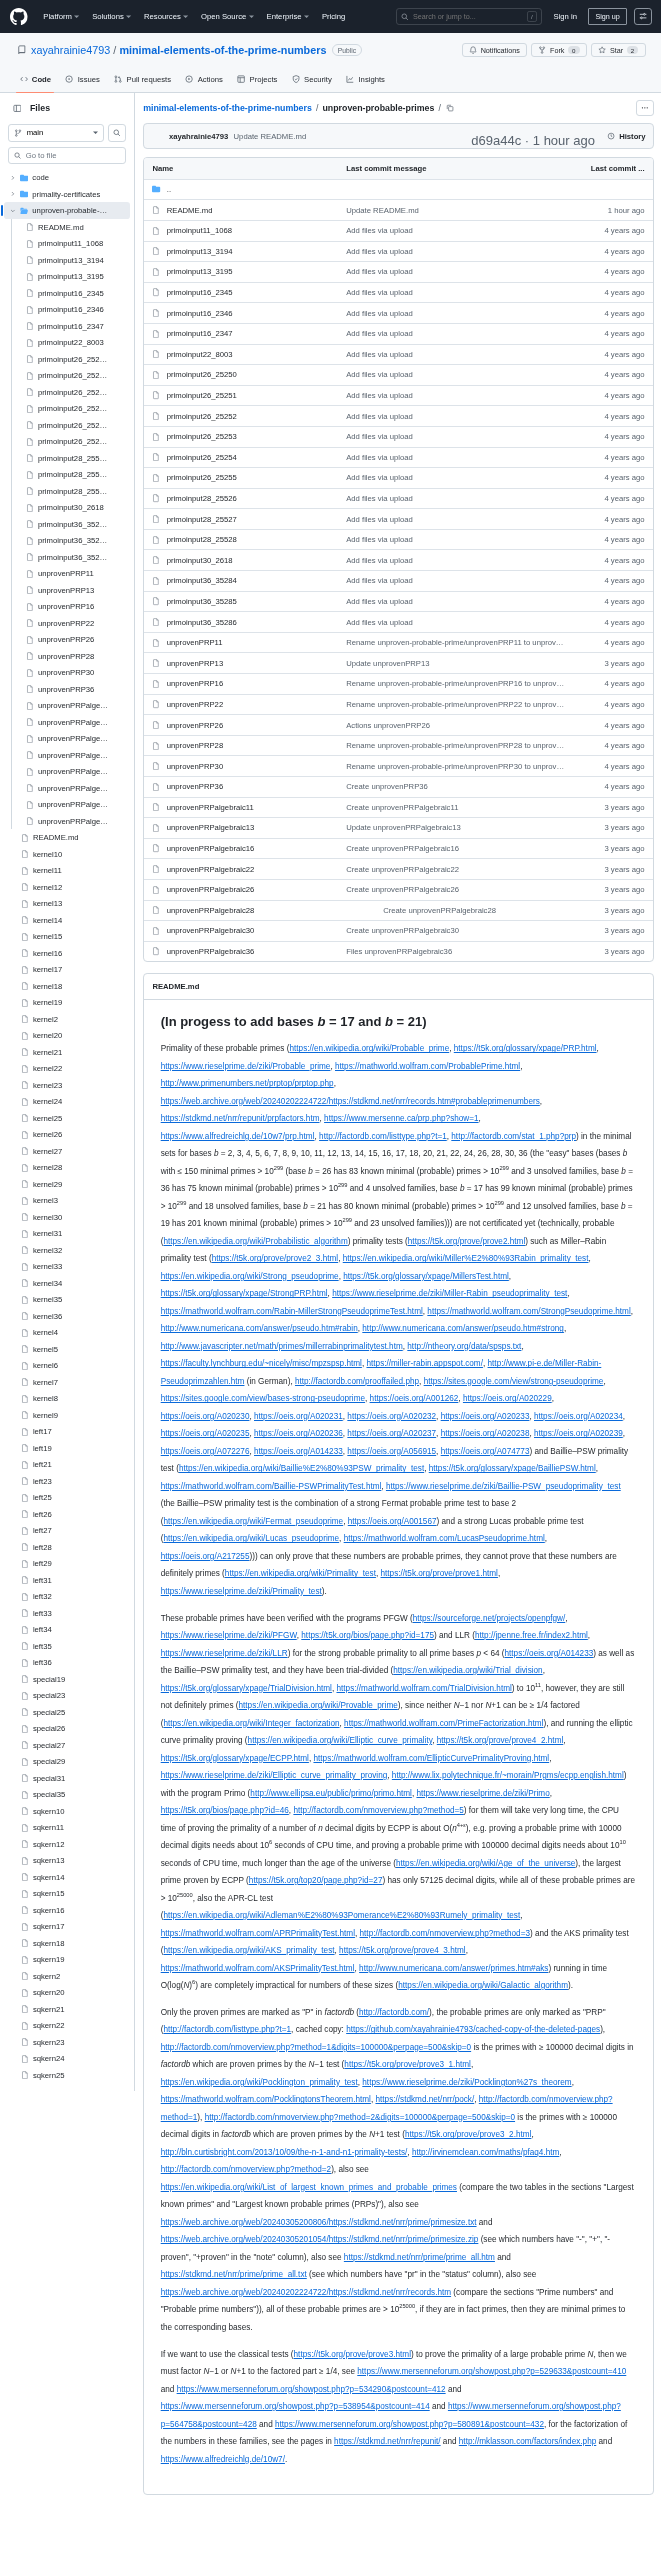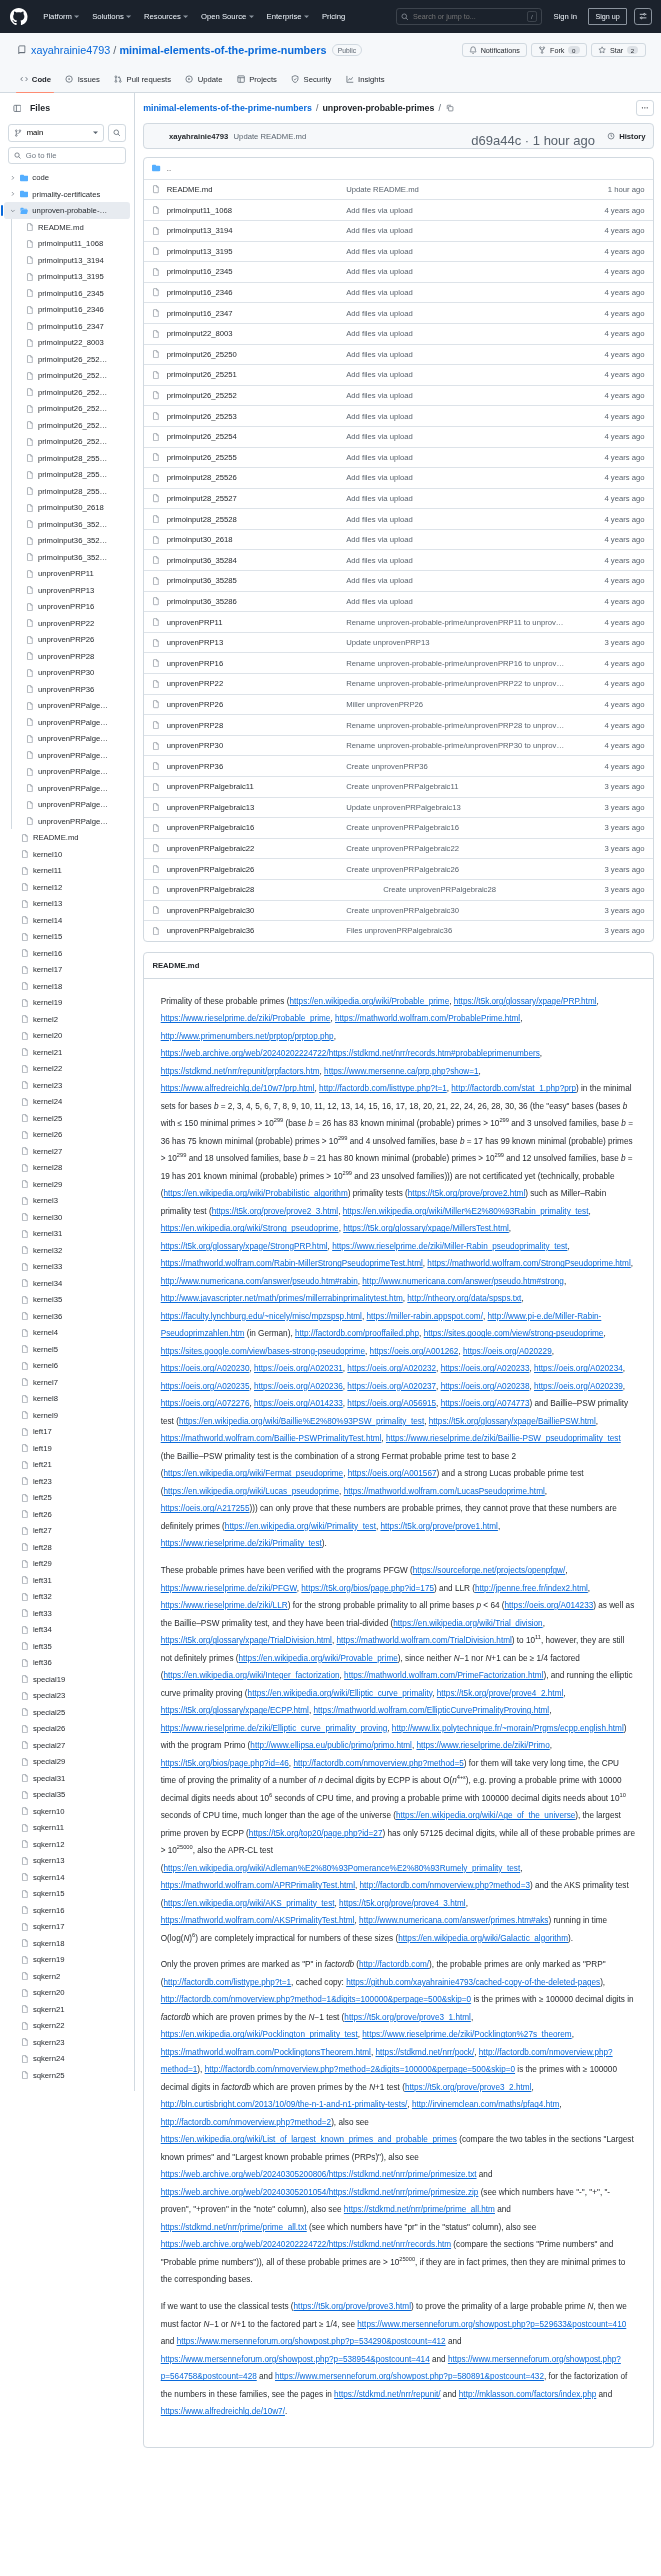--- a/index.html
+++ b/index.html
@@ -284,21 +284,21 @@
       </span>
       <span>Pull requests</span>
     </a>
     <a href="#" class="tab">
       <span class="ic">
         <svg width="8.2" height="8.2" viewBox="0 0 16 16">
           <circle cx="8" cy="8" r="6.2" fill="none" stroke="currentColor" stroke-width="1.5"></circle>
           <path d="M6.6 5.6v4.8l3.8-2.4z" fill="currentColor"></path>
         </svg>
       </span>
-      <span>Update</span>
+      <span>Actions</span>
     </a>
     <a href="#" class="tab">
       <span class="ic">
         <svg width="8.2" height="8.2" viewBox="0 0 16 16">
           <rect x="1.7" y="1.7" width="12.6" height="12.6" rx="1.5" fill="none" stroke="currentColor" stroke-width="1.5"></rect>
           <path d="M1.7 5.3h12.6M6.2 5.3v9" stroke="currentColor" stroke-width="1.5"></path>
         </svg>
       </span>
       <span>Projects</span>
     </a>
@@ -1468,20 +1468,27 @@
           <svg width="8.2" height="8.2" viewBox="0 0 16 16">
               <circle cx="8" cy="8" r="5.7" fill="none" stroke="currentColor" stroke-width="1.4"></circle>
               <path d="M8 4.6V8l2.3 1.4" fill="none" stroke="currentColor" stroke-width="1.4"></path>
             </svg>
         </span>
         <span>History</span>
       </span>
     </div>
 
     <div class="ftable" id="ftable">
+        <div class="frow fhead">
+          <div class="fc-name">
+            <span>Name</span>
+          </div>
+          <div class="fc-msg">Last commit message</div>
+          <div class="fc-date">Last commit ...</div>
+        </div>
         <div class="frow">
           <div class="fc-name">
             <span class="ic fold">
               <svg width="8.2" height="8.2" viewBox="0 0 16 16">
                 <path d="M1.75 1.5h4.2c.5 0 1 .25 1.3.66l.9 1.14h6.1c.97 0 1.75.78 1.75 1.75v7.2c0 .97-.78 1.75-1.75 1.75H1.75A1.75 1.75 0 0 1 0 12.25V3.25c0-.97.78-1.75 1.75-1.75z" fill="currentColor"></path>
               </svg>
             </span>
             <a href="#">..</a>
           </div>
           <div class="fc-msg"></div>
@@ -1815,21 +1822,21 @@
         <div class="frow">
           <div class="fc-name">
             <span class="ic fic">
               <svg width="8.2" height="8.2" viewBox="0 0 16 16">
                 <path d="M3.7 1.2h5.6l3 3v10a.8.8 0 0 1-.8.8H3.7a.8.8 0 0 1-.8-.8V2a.8.8 0 0 1 .8-.8z" fill="none" stroke="currentColor" stroke-width="1.4"></path>
                 <path d="M9.2 1.2v3.1h3.1" fill="none" stroke="currentColor" stroke-width="1.4"></path>
               </svg>
             </span>
             <a href="#">unprovenPRP26</a>
           </div>
-          <div class="fc-msg"><a href="#" style="color: inherit; text-decoration: none;">Miller unprovenPRP26</a></div>
+          <div class="fc-msg"><a href="#" style="color: inherit; text-decoration: none;">Actions unprovenPRP26</a></div>
           <div class="fc-date">4 years ago</div>
         </div>
         <div class="frow">
           <div class="fc-name">
             <span class="ic fic">
               <svg width="8.2" height="8.2" viewBox="0 0 16 16">
                 <path d="M3.7 1.2h5.6l3 3v10a.8.8 0 0 1-.8.8H3.7a.8.8 0 0 1-.8-.8V2a.8.8 0 0 1 .8-.8z" fill="none" stroke="currentColor" stroke-width="1.4"></path>
                 <path d="M9.2 1.2v3.1h3.1" fill="none" stroke="currentColor" stroke-width="1.4"></path>
               </svg>
             </span>
@@ -1966,20 +1973,21 @@
             <a href="#">unprovenPRPalgebraic36</a>
           </div>
           <div class="fc-msg"><a href="#" style="color: inherit; text-decoration: none;">Files unprovenPRPalgebraic36</a></div>
           <div class="fc-date">3 years ago</div>
         </div>
       </div>
 
     <div class="readme">
       <div class="rhead">README.md</div>
       <div class="rbody" id="rbody">
+          <h2>(In progess to add bases <i>b</i> = 17 and <i>b</i> = 21)</h2>
           <p>Primality of these probable primes (<a class="rlink" href="#">https://en.wikipedia.org/wiki/Probable_prime</a>, <a class="rlink" href="#">https://t5k.org/glossary/xpage/PRP.html</a>, <a class="rlink" href="#">https://www.rieselprime.de/ziki/Probable_prime</a>, <a class="rlink" href="#">https://mathworld.wolfram.com/ProbablePrime.html</a>, <a class="rlink" href="#">http://www.primenumbers.net/prptop/prptop.php</a>, <a class="rlink" href="#">https://web.archive.org/web/20240202224722/https://stdkmd.net/nrr/records.htm#probableprimenumbers</a>, <a class="rlink" href="#">https://stdkmd.net/nrr/repunit/prpfactors.htm</a>, <a class="rlink" href="#">https://www.mersenne.ca/prp.php?show=1</a>, <a class="rlink" href="#">https://www.alfredreichlg.de/10w7/prp.html</a>, <a class="rlink" href="#">http://factordb.com/listtype.php?t=1</a>, <a class="rlink" href="#">http://factordb.com/stat_1.php?prp</a>) in the minimal sets for bases <i>b</i> = 2, 3, 4, 5, 6, 7, 8, 9, 10, 11, 12, 13, 14, 15, 16, 17, 18, 20, 21, 22, 24, 26, 28, 30, 36 (the "easy" bases (bases <i>b</i> with ≤ 150 minimal primes &gt; 10<sup>299</sup> (base <i>b</i> = 26 has 83 known minimal (probable) primes &gt; 10<sup>299</sup> and 3 unsolved families, base <i>b</i> = 36 has 75 known minimal (probable) primes &gt; 10<sup>299</sup> and 4 unsolved families, base <i>b</i> = 17 has 99 known minimal (probable) primes &gt; 10<sup>299</sup> and 18 unsolved families, base <i>b</i> = 21 has 80 known minimal (probable) primes &gt; 10<sup>299</sup> and 12 unsolved families, base <i>b</i> = 19 has 201 known minimal (probable) primes &gt; 10<sup>299</sup> and 23 unsolved families))) are not certificated yet (technically, probable (<a class="rlink" href="#">https://en.wikipedia.org/wiki/Probabilistic_algorithm</a>) primality tests (<a class="rlink" href="#">https://t5k.org/prove/prove2.html</a>) such as Miller–Rabin primality test (<a class="rlink" href="#">https://t5k.org/prove/prove2_3.html</a>, <a class="rlink" href="#">https://en.wikipedia.org/wiki/Miller%E2%80%93Rabin_primality_test</a>, <a class="rlink" href="#">https://en.wikipedia.org/wiki/Strong_pseudoprime</a>, <a class="rlink" href="#">https://t5k.org/glossary/xpage/MillersTest.html</a>, <a class="rlink" href="#">https://t5k.org/glossary/xpage/StrongPRP.html</a>, <a class="rlink" href="#">https://www.rieselprime.de/ziki/Miller-Rabin_pseudoprimality_test</a>, <a class="rlink" href="#">https://mathworld.wolfram.com/Rabin-MillerStrongPseudoprimeTest.html</a>, <a class="rlink" href="#">https://mathworld.wolfram.com/StrongPseudoprime.html</a>, <a class="rlink" href="#">http://www.numericana.com/answer/pseudo.htm#rabin</a>, <a class="rlink" href="#">http://www.numericana.com/answer/pseudo.htm#strong</a>, <a class="rlink" href="#">http://www.javascripter.net/math/primes/millerrabinprimalitytest.htm</a>, <a class="rlink" href="#">http://ntheory.org/data/spsps.txt</a>, <a class="rlink" href="#">https://faculty.lynchburg.edu/~nicely/misc/mpzspsp.html</a>, <a class="rlink" href="#">https://miller-rabin.appspot.com/</a>, <a class="rlink" href="#">http://www.pi-e.de/Miller-Rabin-Pseudoprimzahlen.htm</a> (in German), <a class="rlink" href="#">http://factordb.com/prooffailed.php</a>, <a class="rlink" href="#">https://sites.google.com/view/strong-pseudoprime</a>, <a class="rlink" href="#">https://sites.google.com/view/bases-strong-pseudoprime</a>, <a class="rlink" href="#">https://oeis.org/A001262</a>, <a class="rlink" href="#">https://oeis.org/A020229</a>, <a class="rlink" href="#">https://oeis.org/A020230</a>, <a class="rlink" href="#">https://oeis.org/A020231</a>, <a class="rlink" href="#">https://oeis.org/A020232</a>, <a class="rlink" href="#">https://oeis.org/A020233</a>, <a class="rlink" href="#">https://oeis.org/A020234</a>, <a class="rlink" href="#">https://oeis.org/A020235</a>, <a class="rlink" href="#">https://oeis.org/A020236</a>, <a class="rlink" href="#">https://oeis.org/A020237</a>, <a class="rlink" href="#">https://oeis.org/A020238</a>, <a class="rlink" href="#">https://oeis.org/A020239</a>, <a class="rlink" href="#">https://oeis.org/A072276</a>, <a class="rlink" href="#">https://oeis.org/A014233</a>, <a class="rlink" href="#">https://oeis.org/A056915</a>, <a class="rlink" href="#">https://oeis.org/A074773</a>) and Baillie–PSW primality test (<a class="rlink" href="#">https://en.wikipedia.org/wiki/Baillie%E2%80%93PSW_primality_test</a>, <a class="rlink" href="#">https://t5k.org/glossary/xpage/BailliePSW.html</a>, <a class="rlink" href="#">https://mathworld.wolfram.com/Baillie-PSWPrimalityTest.html</a>, <a class="rlink" href="#">https://www.rieselprime.de/ziki/Baillie-PSW_pseudoprimality_test</a> (the Baillie–PSW primality test is the combination of a strong Fermat probable prime test to base 2 (<a class="rlink" href="#">https://en.wikipedia.org/wiki/Fermat_pseudoprime</a>, <a class="rlink" href="#">https://oeis.org/A001567</a>) and a strong Lucas probable prime test (<a class="rlink" href="#">https://en.wikipedia.org/wiki/Lucas_pseudoprime</a>, <a class="rlink" href="#">https://mathworld.wolfram.com/LucasPseudoprime.html</a>, <a class="rlink" href="#">https://oeis.org/A217255</a>))) can only prove that these numbers are probable primes, they cannot prove that these numbers are definitely primes (<a class="rlink" href="#">https://en.wikipedia.org/wiki/Primality_test</a>, <a class="rlink" href="#">https://t5k.org/prove/prove1.html</a>, <a class="rlink" href="#">https://www.rieselprime.de/ziki/Primality_test</a>).</p>
           <p>These probable primes have been verified with the programs PFGW (<a class="rlink" href="#">https://sourceforge.net/projects/openpfgw/</a>, <a class="rlink" href="#">https://www.rieselprime.de/ziki/PFGW</a>, <a class="rlink" href="#">https://t5k.org/bios/page.php?id=175</a>) and LLR (<a class="rlink" href="#">http://jpenne.free.fr/index2.html</a>, <a class="rlink" href="#">https://www.rieselprime.de/ziki/LLR</a>) for the strong probable primality to all prime bases <i>p</i> &lt; 64 (<a class="rlink" href="#">https://oeis.org/A014233</a>) as well as the Baillie–PSW primality test, and they have been trial-divided (<a class="rlink" href="#">https://en.wikipedia.org/wiki/Trial_division</a>, <a class="rlink" href="#">https://t5k.org/glossary/xpage/TrialDivision.html</a>, <a class="rlink" href="#">https://mathworld.wolfram.com/TrialDivision.html</a>) to 10<sup>11</sup>, however, they are still not definitely primes (<a class="rlink" href="#">https://en.wikipedia.org/wiki/Provable_prime</a>), since neither <i>N</i>−1 nor <i>N</i>+1 can be ≥ 1/4 factored (<a class="rlink" href="#">https://en.wikipedia.org/wiki/Integer_factorization</a>, <a class="rlink" href="#">https://mathworld.wolfram.com/PrimeFactorization.html</a>), and running the elliptic curve primality proving (<a class="rlink" href="#">https://en.wikipedia.org/wiki/Elliptic_curve_primality</a>, <a class="rlink" href="#">https://t5k.org/prove/prove4_2.html</a>, <a class="rlink" href="#">https://t5k.org/glossary/xpage/ECPP.html</a>, <a class="rlink" href="#">https://mathworld.wolfram.com/EllipticCurvePrimalityProving.html</a>, <a class="rlink" href="#">https://www.rieselprime.de/ziki/Elliptic_curve_primality_proving</a>, <a class="rlink" href="#">http://www.lix.polytechnique.fr/~morain/Prgms/ecpp.english.html</a>) with the program Primo (<a class="rlink" href="#">http://www.ellipsa.eu/public/primo/primo.html</a>, <a class="rlink" href="#">https://www.rieselprime.de/ziki/Primo</a>, <a class="rlink" href="#">https://t5k.org/bios/page.php?id=46</a>, <a class="rlink" href="#">http://factordb.com/nmoverview.php?method=5</a>) for them will take very long time, the CPU time of proving the primality of a number of <i>n</i> decimal digits by ECPP is about O(<i>n</i><sup>4+ε</sup>), e.g. proving a probable prime with 10000 decimal digits needs about 10<sup>6</sup> seconds of CPU time, and proving a probable prime with 100000 decimal digits needs about 10<sup>10</sup> seconds of CPU time, much longer than the age of the universe (<a class="rlink" href="#">https://en.wikipedia.org/wiki/Age_of_the_universe</a>), the largest prime proven by ECPP (<a class="rlink" href="#">https://t5k.org/top20/page.php?id=27</a>) has only 57125 decimal digits, while all of these probable primes are &gt; 10<sup>25000</sup>, also the APR-CL test (<a class="rlink" href="#">https://en.wikipedia.org/wiki/Adleman%E2%80%93Pomerance%E2%80%93Rumely_primality_test</a>, <a class="rlink" href="#">https://mathworld.wolfram.com/APRPrimalityTest.html</a>, <a class="rlink" href="#">http://factordb.com/nmoverview.php?method=3</a>) and the AKS primality test (<a class="rlink" href="#">https://en.wikipedia.org/wiki/AKS_primality_test</a>, <a class="rlink" href="#">https://t5k.org/prove/prove4_3.html</a>, <a class="rlink" href="#">https://mathworld.wolfram.com/AKSPrimalityTest.html</a>, <a class="rlink" href="#">http://www.numericana.com/answer/primes.htm#aks</a>) running in time O(log(<i>N</i>)<sup>6</sup>) are completely impractical for numbers of these sizes (<a class="rlink" href="#">https://en.wikipedia.org/wiki/Galactic_algorithm</a>).</p>
           <p>Only the proven primes are marked as "P" in <i>factordb</i> (<a class="rlink" href="#">http://factordb.com/</a>), the probable primes are only marked as "PRP" (<a class="rlink" href="#">http://factordb.com/listtype.php?t=1</a>, cached copy: <a class="rlink" href="#">https://github.com/xayahrainie4793/cached-copy-of-the-deleted-pages</a>), <a class="rlink" href="#">http://factordb.com/nmoverview.php?method=1&amp;digits=100000&amp;perpage=500&amp;skip=0</a> is the primes with ≥ 100000 decimal digits in <i>factordb</i> which are proven primes by the <i>N</i>−1 test (<a class="rlink" href="#">https://t5k.org/prove/prove3_1.html</a>, <a class="rlink" href="#">https://en.wikipedia.org/wiki/Pocklington_primality_test</a>, <a class="rlink" href="#">https://www.rieselprime.de/ziki/Pocklington%27s_theorem</a>, <a class="rlink" href="#">https://mathworld.wolfram.com/PocklingtonsTheorem.html</a>, <a class="rlink" href="#">https://stdkmd.net/nrr/pock/</a>, <a class="rlink" href="#">http://factordb.com/nmoverview.php?method=1</a>), <a class="rlink" href="#">http://factordb.com/nmoverview.php?method=2&amp;digits=100000&amp;perpage=500&amp;skip=0</a> is the primes with ≥ 100000 decimal digits in <i>factordb</i> which are proven primes by the <i>N</i>+1 test (<a class="rlink" href="#">https://t5k.org/prove/prove3_2.html</a>, <a class="rlink" href="#">http://bln.curtisbright.com/2013/10/09/the-n-1-and-n1-primality-tests/</a>, <a class="rlink" href="#">http://irvinemclean.com/maths/pfaq4.htm</a>, <a class="rlink" href="#">http://factordb.com/nmoverview.php?method=2</a>), also see <a class="rlink" href="#">https://en.wikipedia.org/wiki/List_of_largest_known_primes_and_probable_primes</a> (compare the two tables in the sections "Largest known primes" and "Largest known probable primes (PRPs)"), also see <a class="rlink" href="#">https://web.archive.org/web/20240305200806/https://stdkmd.net/nrr/prime/primesize.txt</a> and <a class="rlink" href="#">https://web.archive.org/web/20240305201054/https://stdkmd.net/nrr/prime/primesize.zip</a> (see which numbers have "-", "+", "-proven", "+proven" in the "note" column), also see <a class="rlink" href="#">https://stdkmd.net/nrr/prime/prime_all.htm</a> and <a class="rlink" href="#">https://stdkmd.net/nrr/prime/prime_all.txt</a> (see which numbers have "pr" in the "status" column), also see <a class="rlink" href="#">https://web.archive.org/web/20240202224722/https://stdkmd.net/nrr/records.htm</a> (compare the sections "Prime numbers" and "Probable prime numbers")), all of these probable primes are &gt; 10<sup>25000</sup>, if they are in fact primes, then they are minimal primes to the corresponding bases.</p>
           <p>If we want to use the classical tests (<a class="rlink" href="#">https://t5k.org/prove/prove3.html</a>) to prove the primality of a large probable prime <i>N</i>, then we must factor <i>N</i>−1 or <i>N</i>+1 to the factored part ≥ 1/4, see <a class="rlink" href="#">https://www.mersenneforum.org/showpost.php?p=529633&amp;postcount=410</a> and <a class="rlink" href="#">https://www.mersenneforum.org/showpost.php?p=534290&amp;postcount=412</a> and <a class="rlink" href="#">https://www.mersenneforum.org/showpost.php?p=538954&amp;postcount=414</a> and <a class="rlink" href="#">https://www.mersenneforum.org/showpost.php?p=564758&amp;postcount=428</a> and <a class="rlink" href="#">https://www.mersenneforum.org/showpost.php?p=580891&amp;postcount=432</a>, for the factorization of the numbers in these families, see the pages in <a class="rlink" href="#">https://stdkmd.net/nrr/repunit/</a> and <a class="rlink" href="#">http://mklasson.com/factors/index.php</a> and <a class="rlink" href="#">https://www.alfredreichlg.de/10w7/</a>.</p>
         </div>
     </div>
   </main>
 </div>
 
 

